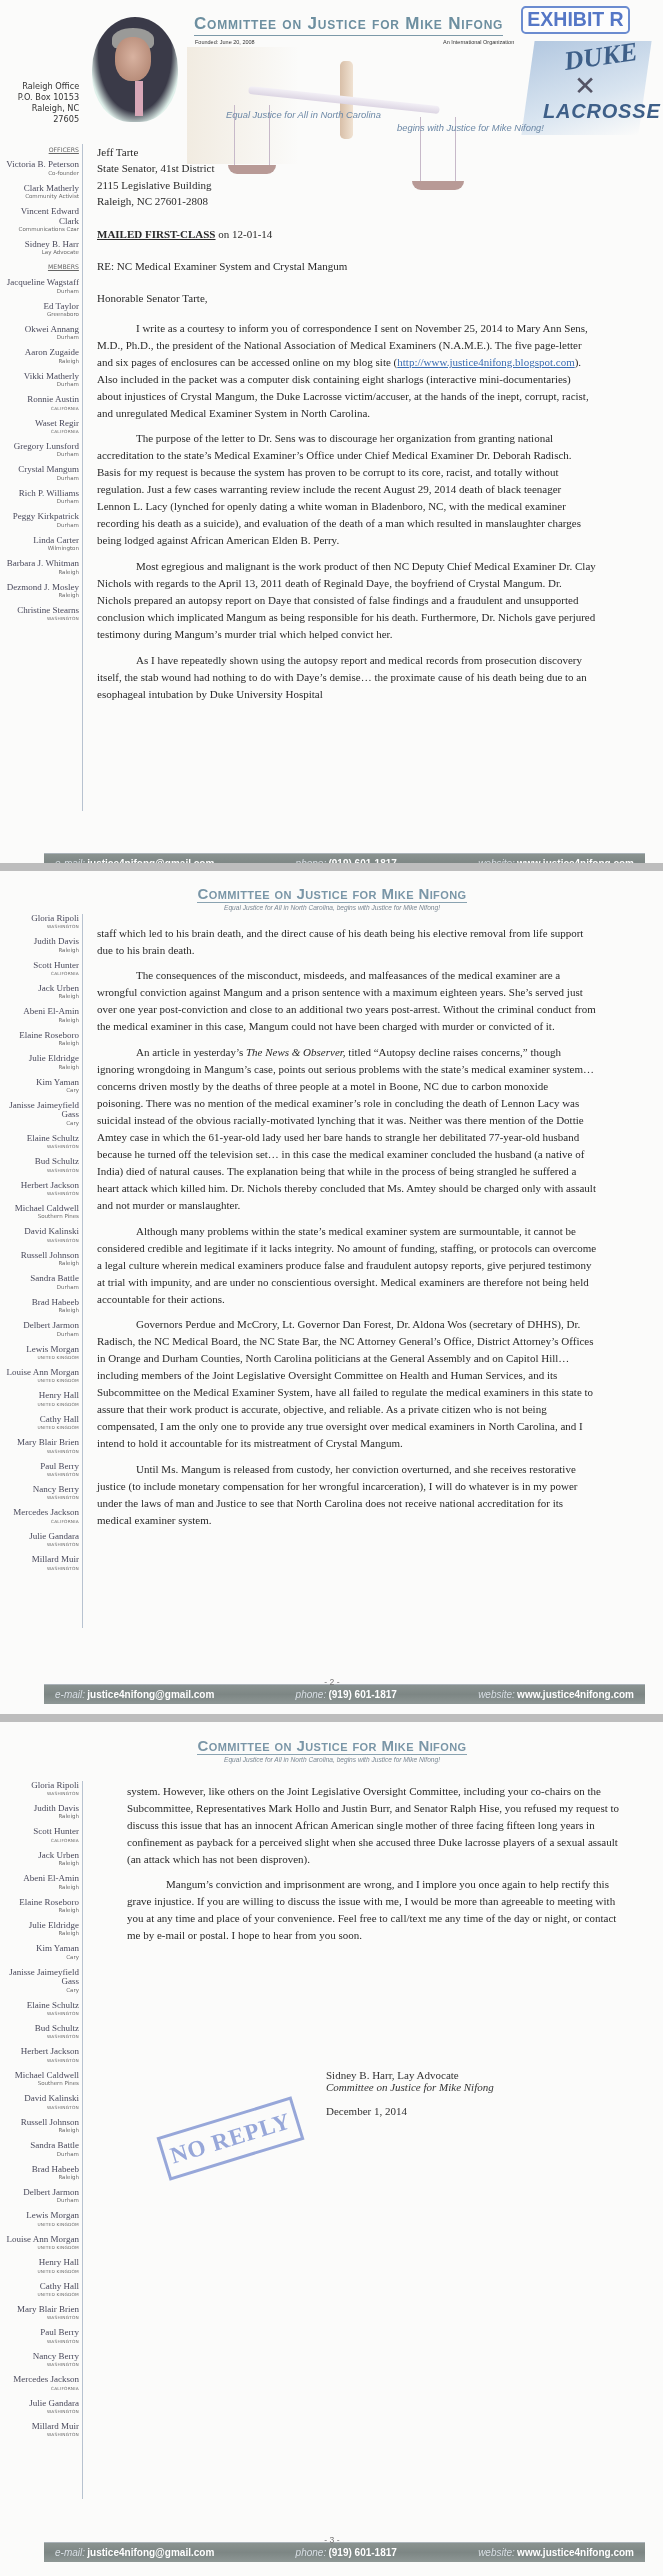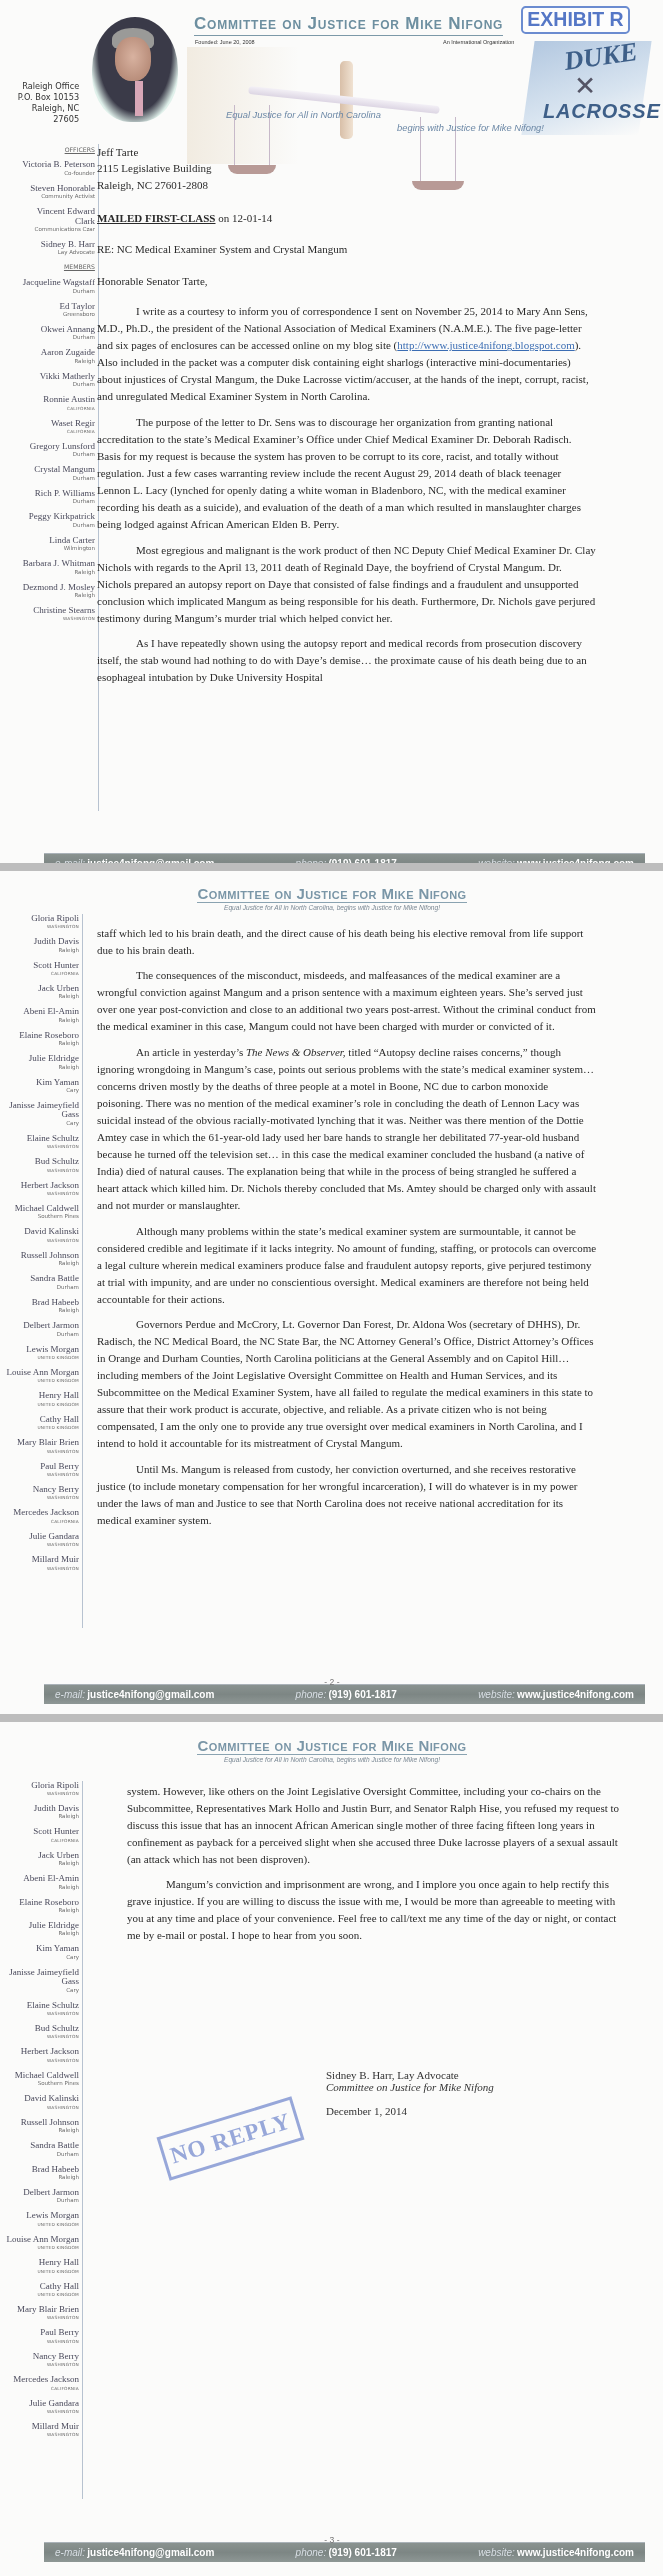--- a/index.html
+++ b/index.html
@@ -126,28 +126,28 @@
     <div class="tagline-2 tl-2" style="left:397px">begins with Justice for Mike Nifong!</div>
 
     <div class="office">
       <div>Raleigh Office</div>
       <div>P.O. Box 10153</div>
       <div>Raleigh, NC</div>
       <div>27605</div>
     </div>
   </div>
 
-  <div class="sidebar" style="top:144px; height:667px;margin-left:16px;">
+  <div class="sidebar" style="top:144px; height:667px;">
     <div class="sb-head">OFFICERS</div>
     <div class="sb-item">
         <div class="sb-name">Victoria B. Peterson</div>
         <div class="sb-loc">Co-founder</div>
       </div>
     <div class="sb-item">
-        <div class="sb-name">Steven Honorable</div>
+        <div class="sb-name">Clark Matherly</div>
         <div class="sb-loc">Community Activist</div>
       </div>
     <div class="sb-item">
         <div class="sb-name">Vincent Edward Clark</div>
         <div class="sb-loc">Communications Czar</div>
       </div>
     <div class="sb-item">
         <div class="sb-name">Sidney B. Harr</div>
         <div class="sb-loc">Lay Advocate</div>
       </div>
@@ -212,20 +212,21 @@
         <div class="sb-item">
           <div class="sb-name">Christine Stearns</div>
           <div class="sb-loc caps">WASHINGTON</div>
         </div>
       </div>
   </div>
 
   <div class="body" style="top:144px;">
     <div class="addr">
       <div>Jeff Tarte</div>
+      <div>State Senator, 41st District</div>
       <div>2115 Legislative Building</div>
       <div>Raleigh, NC  27601-2808</div>
     </div>
     <div class="gap"></div>
     <p><span class="u">MAILED FIRST-CLASS</span><span> on 12-01-14</span></p>
     <div class="gap" style="height:6.2px"></div>
     <p>RE:  NC Medical Examiner System and Crystal Mangum</p>
     <div class="gap" style="height:6.2px"></div>
     <p>Honorable Senator Tarte,</p>
     <div class="gap" style="height:4.7px"></div>

